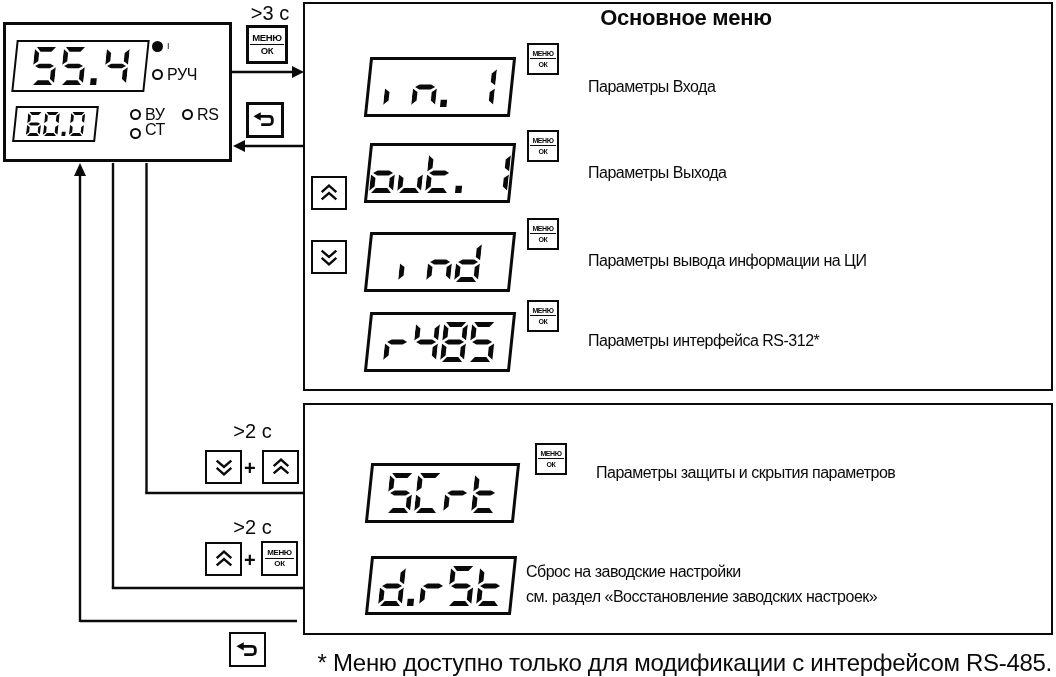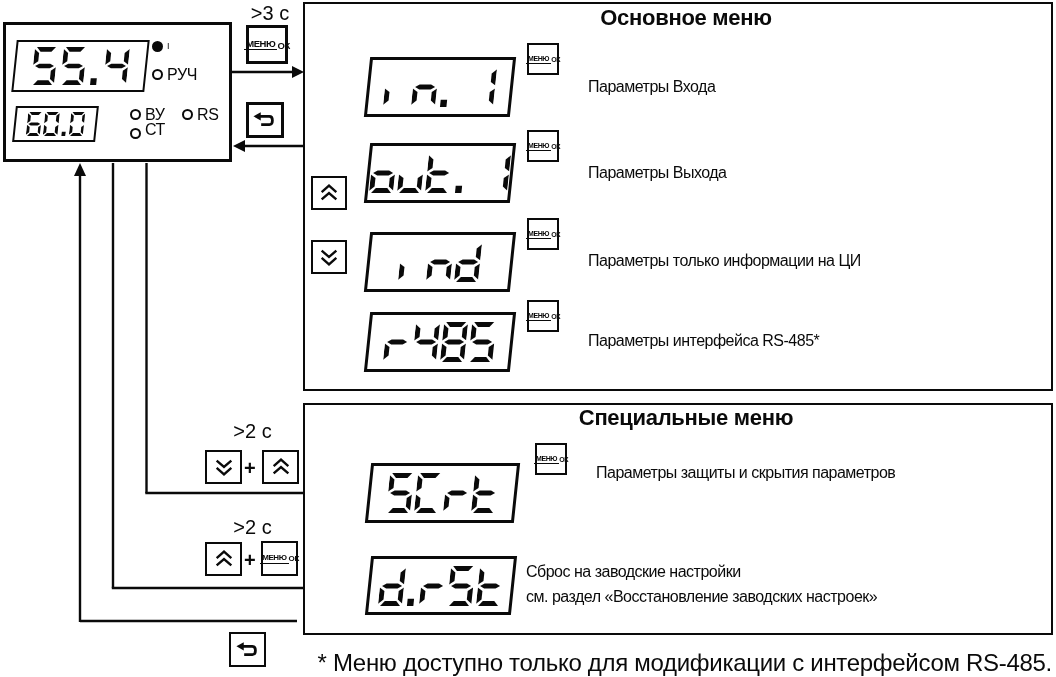--- a/index.html
+++ b/index.html
@@ -42,21 +42,21 @@
   
   .menubox{border:2.5px solid #0a0a0a;background:#fff;z-index:2;}
   #main-box{left:303px;top:2px;width:750px;height:389px;}
   #special-box{left:303px;top:403px;width:750px;height:232px;}
   .boxtitle{width:750px;text-align:center;font-size:22px;font-weight:bold;letter-spacing:-0.3px;z-index:3;padding-left:16px;}
   #title-main{left:303px;top:5px;}
   #title-special{left:303px;top:405px;}
 
   
   .btn{border:2.5px solid #0a0a0a;background:#fff;display:flex;align-items:center;justify-content:center;z-index:3;}
-  .menuok{flex-direction:row;}
+  .menuok{flex-direction:column;}
   .menuok .t{font-weight:bold;border-bottom:1.6px solid #0a0a0a;padding:0 2px 1px;line-height:1;letter-spacing:-0.4px;}
   .menuok .b{font-weight:bold;padding-top:1.5px;line-height:1;letter-spacing:-0.4px;}
   #btn-menuok-main{left:246px;top:25px;width:42px;height:39px;border-width:3px;}
   #btn-menuok-main .t,#btn-menuok-main .b{font-size:9.5px;}
   .mini{width:32px;height:32px;border-width:2px;}
   .mini .t,.mini .b{font-size:7px;}
   #mok-r1{left:527px;top:43px;} #mok-r2{left:527px;top:130px;}
   #mok-r3{left:527px;top:218px;} #mok-r4{left:527px;top:300px;}
   #mok-scrt{left:535px;top:443px;}
   #mok-c2{left:261px;top:541px;width:37px;height:35px;border-width:2.4px;}
@@ -304,21 +304,21 @@
         <polygon points="34,30 34,53 27,47 27,35"></polygon>
         <polygon points="3,56 31,56 25,49 9,49"></polygon>
         <polygon points="0,30 7,35 7,47 0,53"></polygon>
         <polygon points="3,28 9,24.5 25,24.5 31,28 25,31.5 9,31.5"></polygon>
       </svg>
     </div>
   <div class="abs btn menuok mini" id="mok-r3">
     <span class="t">МЕНЮ</span>
     <span class="b">ОК</span>
   </div>
-  <div class="abs itemlbl" id="lbl-row3">Параметры только информации на ЦИ</div>
+  <div class="abs itemlbl" id="lbl-row3">Параметры вывода информации на ЦИ</div>
 
   <div class="abs menubox-lcd seg seg-h40" id="seg-r485">
       <svg viewBox="0 0 34 56">
         <polygon points="0,30 7,35 7,47 0,53"></polygon>
         <polygon points="3,28 9,24.5 25,24.5 31,28 25,31.5 9,31.5"></polygon>
       </svg>
       <svg viewBox="0 0 34 56">
         <polygon points="34,3 34,26 27,21 27,9"></polygon>
         <polygon points="34,30 34,53 27,47 27,35"></polygon>
         <polygon points="0,3 7,9 7,21 0,26"></polygon>
@@ -338,24 +338,23 @@
         <polygon points="34,30 34,53 27,47 27,35"></polygon>
         <polygon points="3,56 31,56 25,49 9,49"></polygon>
         <polygon points="0,3 7,9 7,21 0,26"></polygon>
         <polygon points="3,28 9,24.5 25,24.5 31,28 25,31.5 9,31.5"></polygon>
       </svg>
     </div>
   <div class="abs btn menuok mini" id="mok-r4">
     <span class="t">МЕНЮ</span>
     <span class="b">ОК</span>
   </div>
-  <div class="abs itemlbl" id="lbl-row4">Параметры интерфейса RS-485*</div>
+  <div class="abs itemlbl" id="lbl-row4">Параметры интерфейса RS-312*</div>
 
   <div class="abs menubox" id="special-box"></div>
-  <div class="abs boxtitle" id="title-special">Специальные меню</div>
 
   <div class="abs hold" id="hold-c1">&gt;2 с</div>
   <div class="abs btn chevbtn chev-down" id="c1-down">
     <svg viewBox="0 0 24 24">
       <path d="M4 11 L12 4 L20 11"></path>
         <path d="M4 19 L12 12 L20 19"></path>
       </svg>
   </div>
   <div class="abs plus" id="plus-c1">+</div>
   <div class="abs btn chevbtn" id="c1-up">

